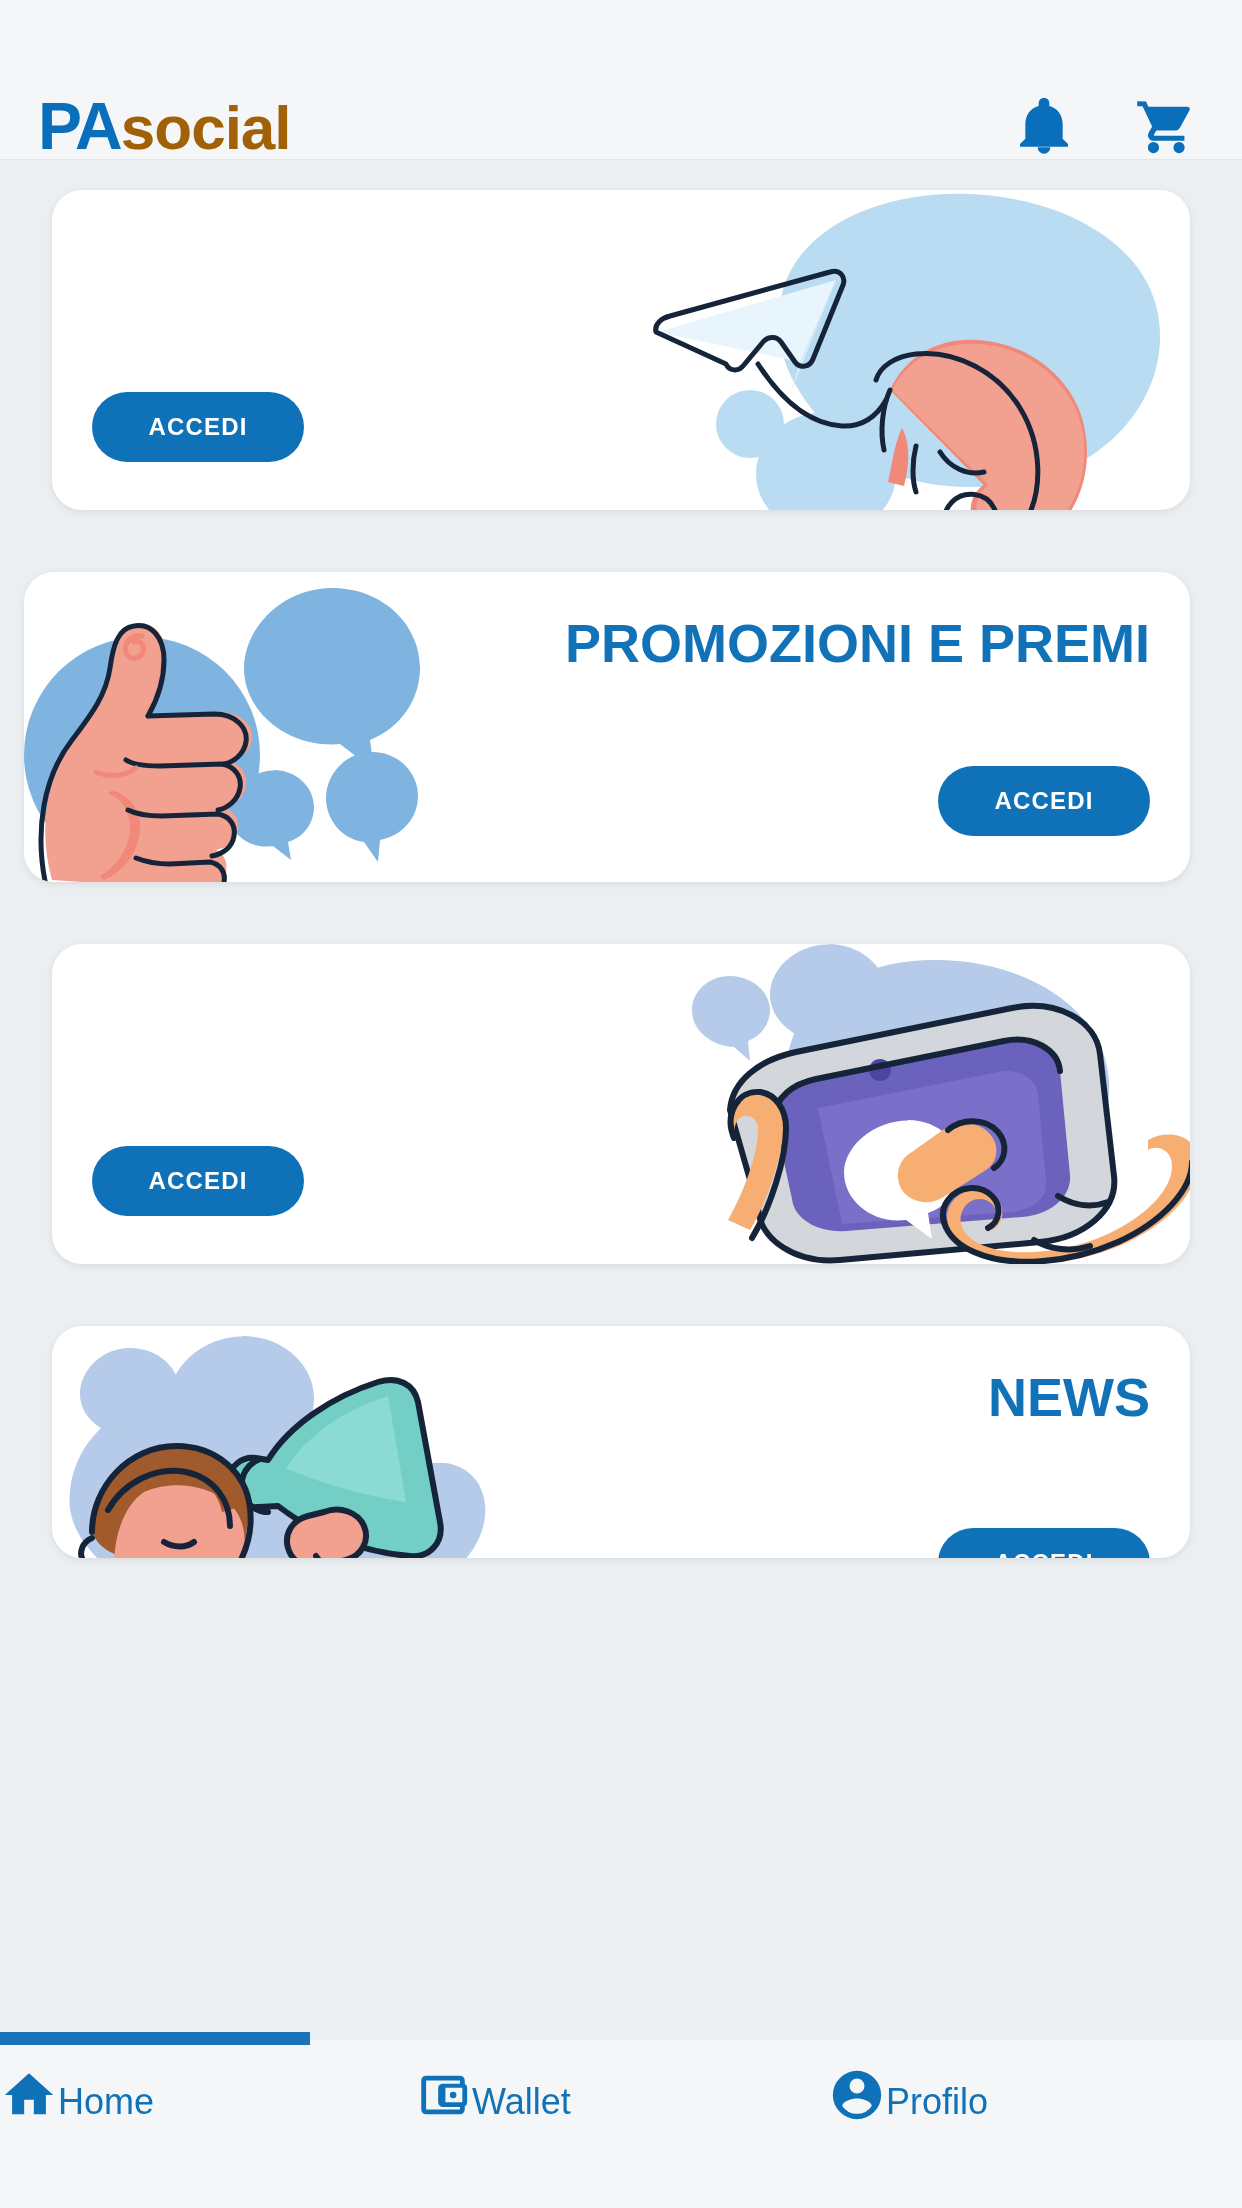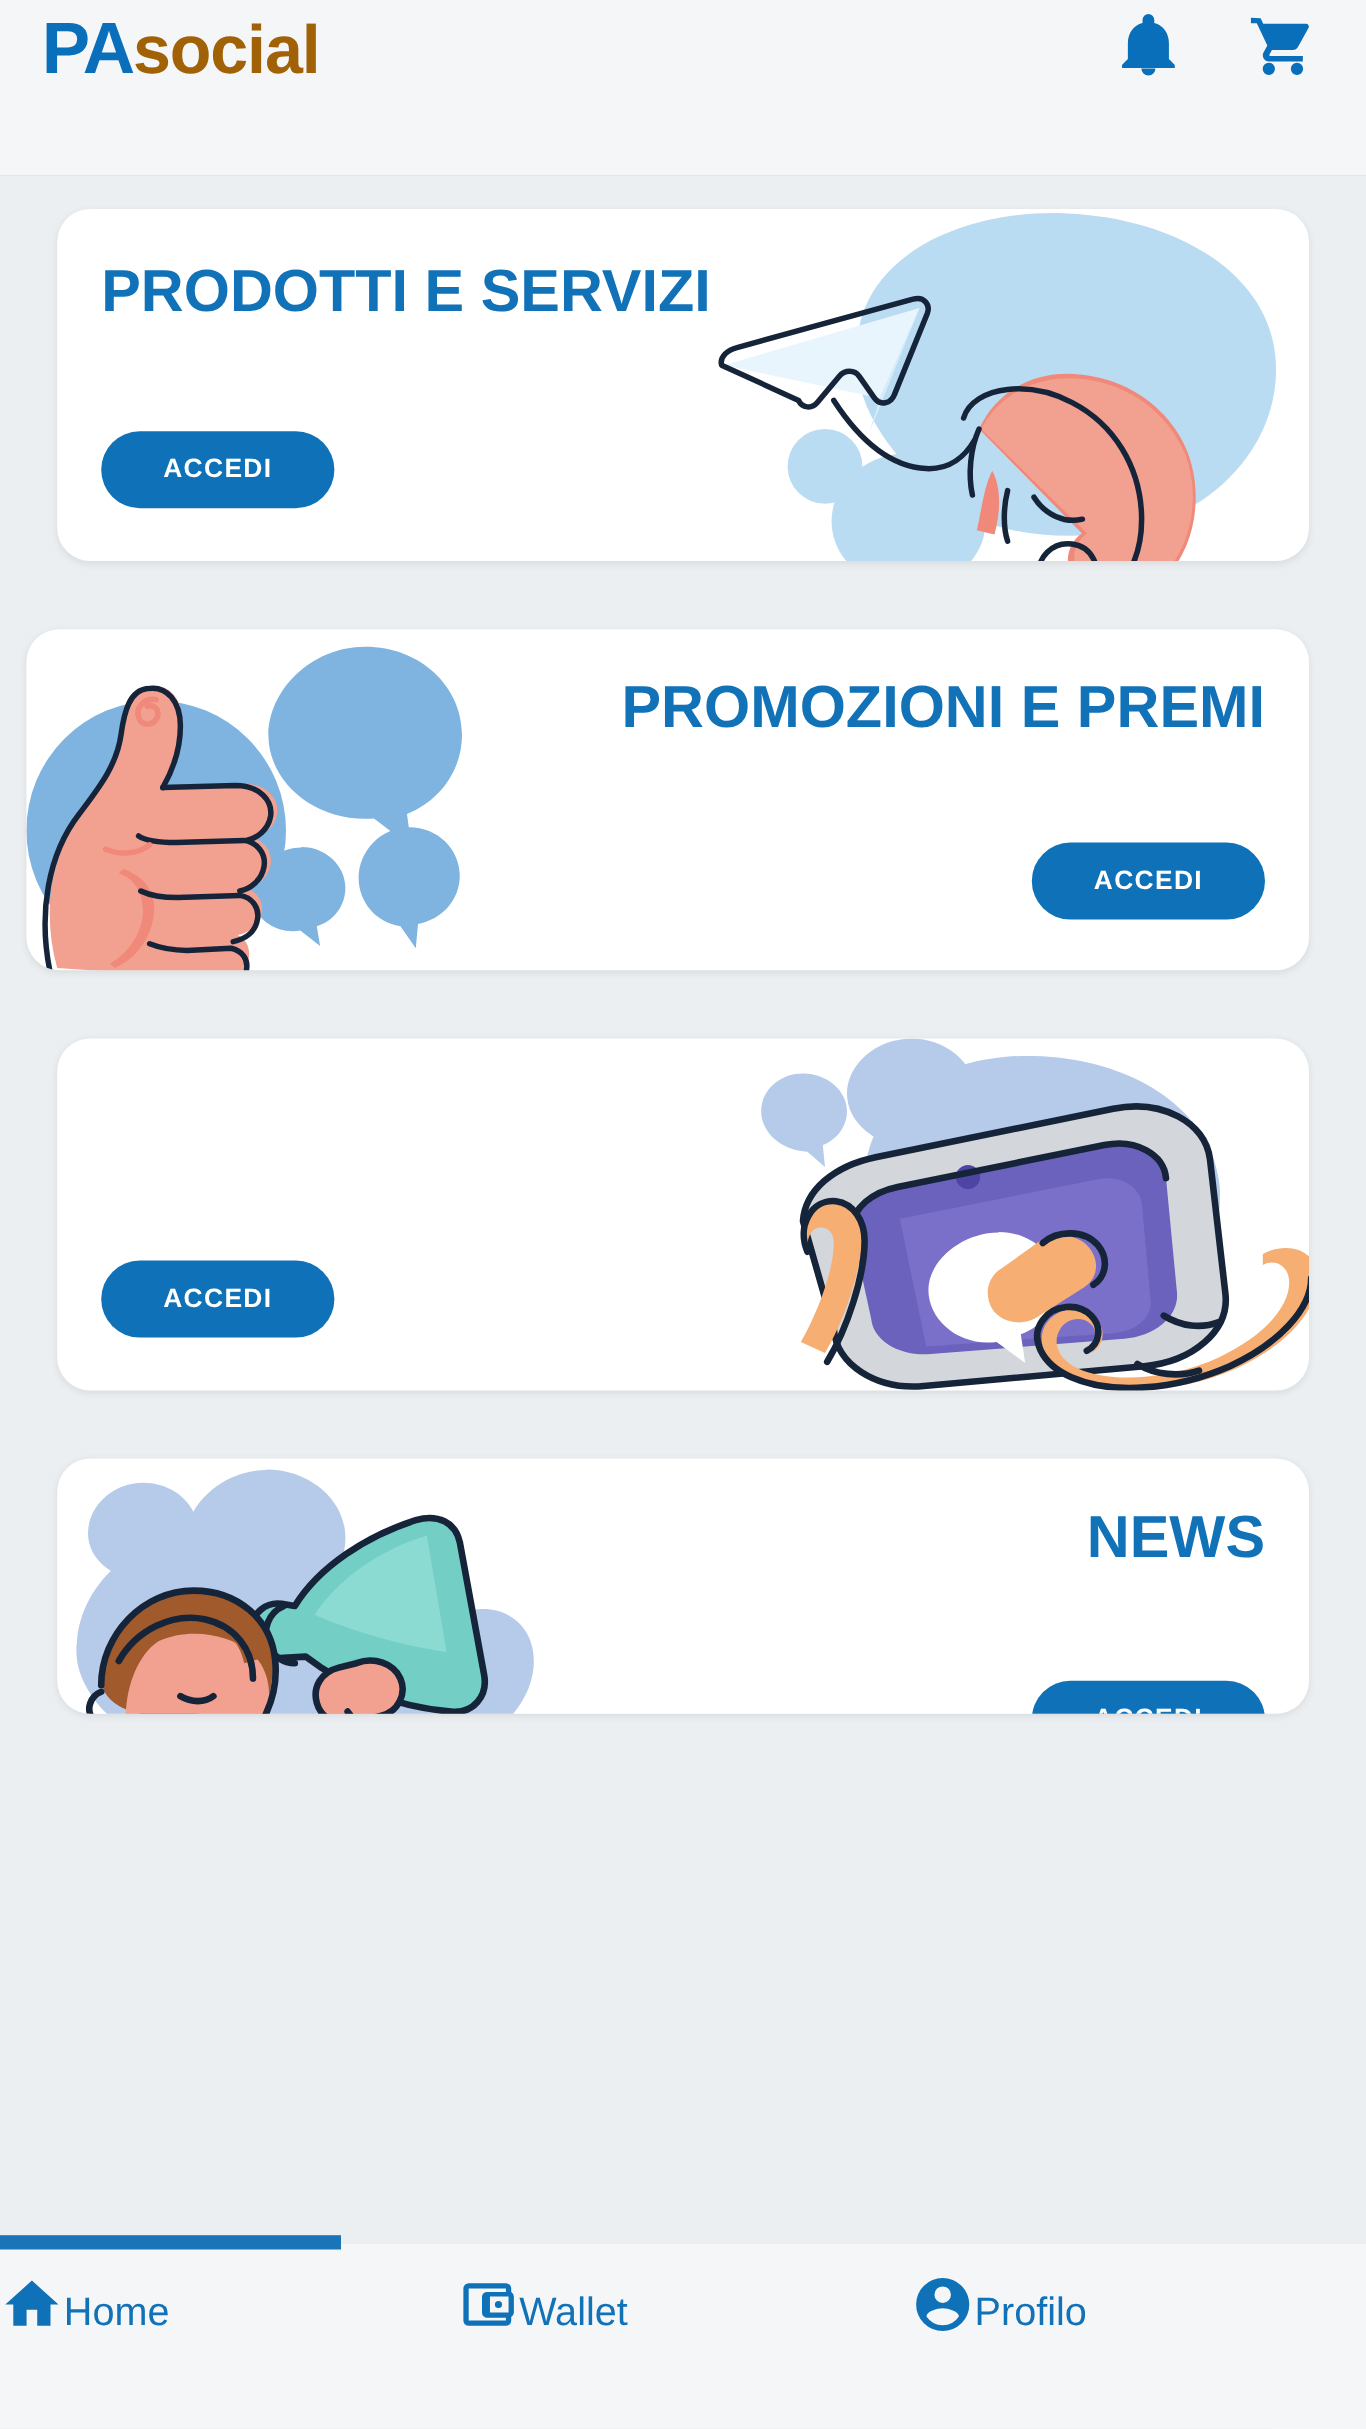--- a/index.html
+++ b/index.html
@@ -8,22 +8,22 @@
     font-family: "Liberation Sans", sans-serif;
     background:#eceff1;
     overflow:hidden;
     position:relative;
   }
 
   
   #app-header{
     position:absolute; left:0; top:0; width:1242px; height:160px;
     background:#f5f6f7;
-    display:flex; align-items:flex-start; justify-content:space-between;
-    padding:10px 44px 0 38px;
+    display:flex; align-items:flex-end; justify-content:space-between;
+    padding:0 44px 0 38px;
     border-bottom:1px solid #e4e7e9;
     z-index:5;
   }
   #brand-logo{ display:flex; align-items:baseline; line-height:1; }
   .logo-pa{
     font-family:"Liberation Sans", sans-serif;
     font-weight:bold; font-size:66px; color:#0a6fba; letter-spacing:-2px;
   }
   .logo-social{
     font-family:"Liberation Sans", sans-serif;
@@ -156,21 +156,20 @@
       <path fill="none" stroke="#16243a" stroke-width="5" stroke-linecap="round" d="M118 180 c22 34 50 60 84 62 22 1 36-12 44-26"></path>
       <path fill="#f0897a" d="M250 206 c16-34 48-52 86-50 46 2 88 30 104 72 16 44 4 96-30 122-26 20-56 18-72-4-12-16-8-34 4-44 16-14 44-12 54 6 8 14 4 30-8 38"></path>
       <path fill="#f2a090" d="M252 206 c16-32 50-48 86-46 44 2 84 30 100 70 15 42 3 92-29 116-24 18-52 16-66-4-11-15-7-31 4-40 15-13 40-11 49 5 7 13 4 27-7 34"></path>
       <path fill="#f0897a" d="M262 244 c10 18 6 44 2 58 l-16-4 c4-16 6-38 14-54z"></path>
       <path fill="none" stroke="#16243a" stroke-width="5" stroke-linecap="round" stroke-linejoin="round" d="M236 196 c4-14 20-24 40-26 40-4 82 18 104 54 22 36 24 84 4 116 -16 26-46 36-66 22 -16-11-18-32-6-44 12-12 34-10 42 6 6 12 2 26-10 32"></path>
       <path fill="none" stroke="#16243a" stroke-width="5" stroke-linecap="round" d="M250 206 c-8 18-10 42-6 60"></path>
       <path fill="none" stroke="#16243a" stroke-width="5" stroke-linecap="round" d="M276 262 c-4 16-4 34 0 46"></path>
       <path fill="none" stroke="#16243a" stroke-width="5" stroke-linecap="round" d="M300 268 c10 16 28 24 44 20"></path>
     </svg>
 
-    <div class="card-title title-left" style="top:44px;">PRODOTTI E SERVIZI</div>
 
     <button class="accedi-btn btn-left" style="bottom:48px;">ACCEDI</button>
   </div>
 
   <div class="card card-2">
 
     <svg class="card-art" style="left:-12px; top:8px; width:420px; height:320px;" viewBox="0 0 420 320">
       <circle fill="#7fb3e0" cx="130" cy="175" r="118"></circle>
       <path fill="#7fb3e0" d="M320 8 c50 0 88 36 88 80 0 32-20 60-50 72 l4 30 -34-26 a100 100 0 0 1-8 .4 c-50 0-88-36-88-76 S270 8 320 8z"></path>
       <path fill="#7fb3e0" d="M262 190 c22 0 40 17 40 37 0 16-10 30-26 35 l3 18 -18-14 a45 45 0 0 1-7 .5 c-22 0-38-17-38-37 s24-39 46-39z"></path>

